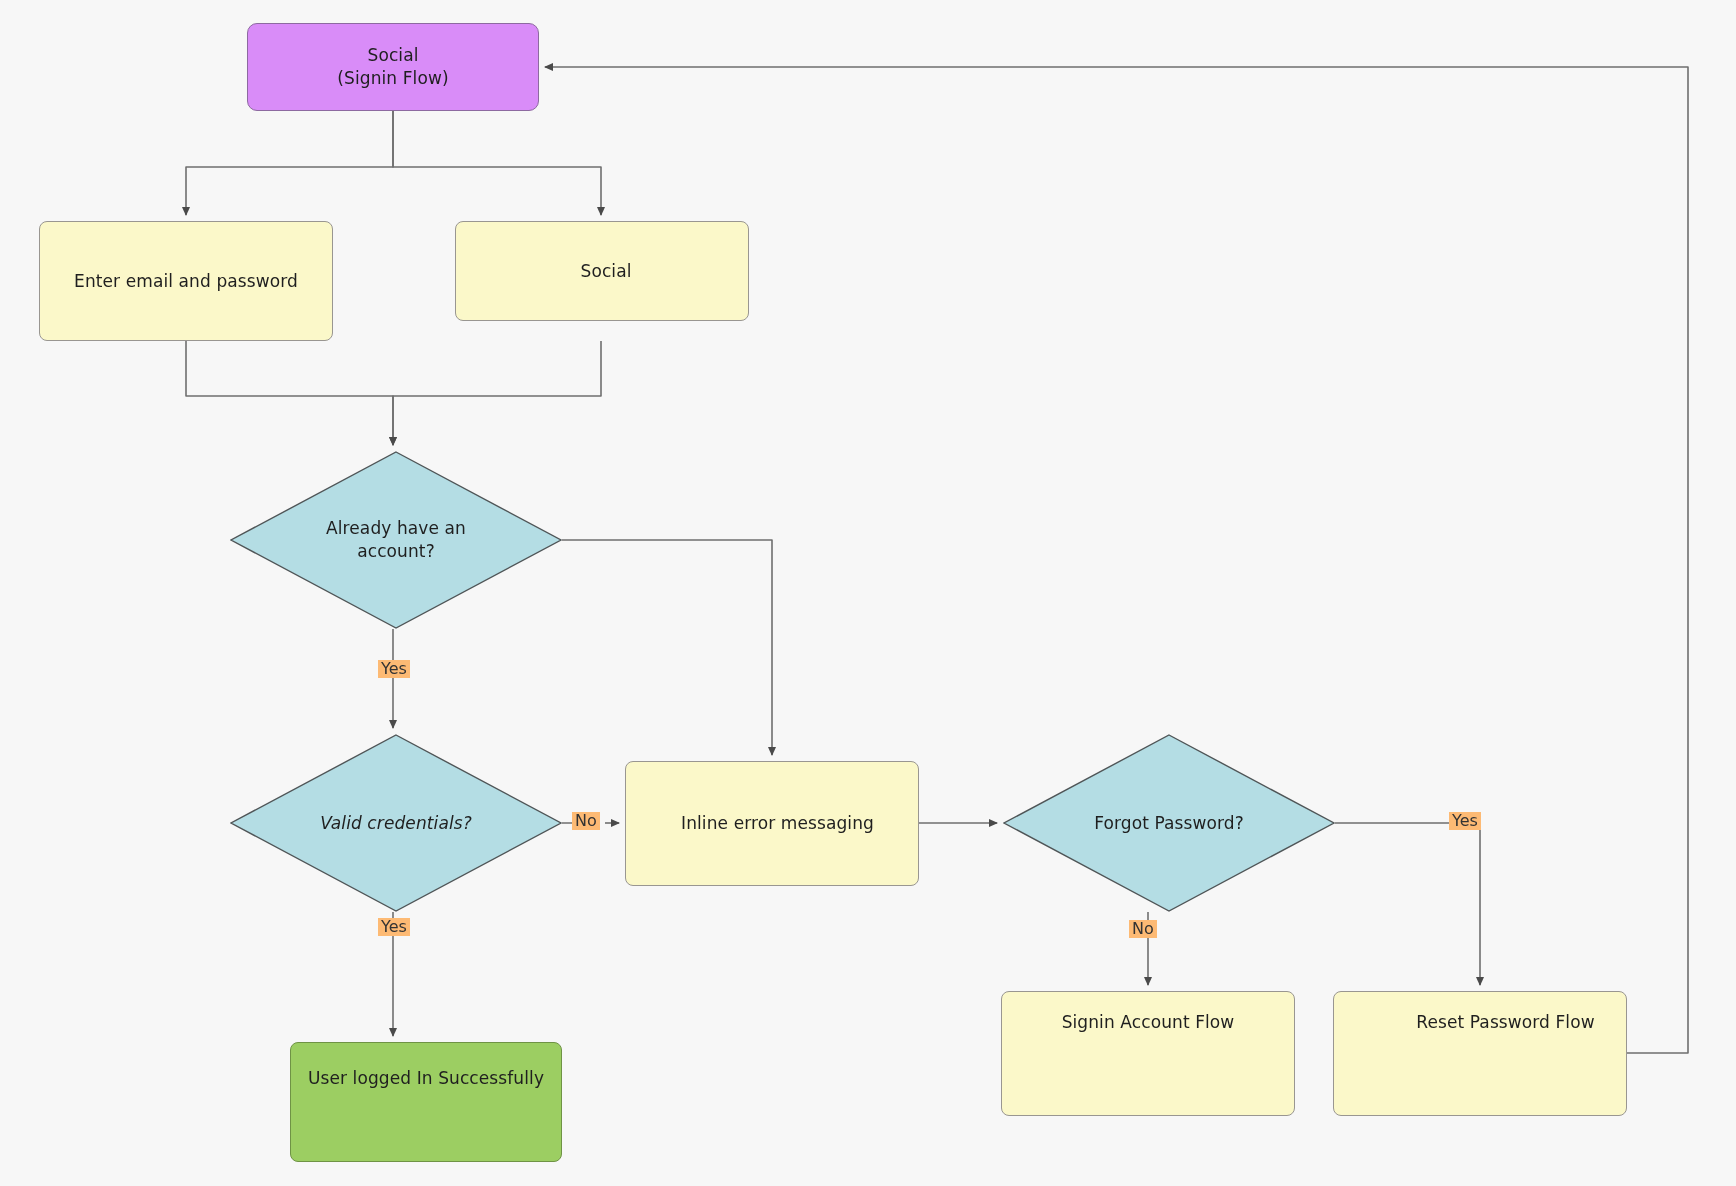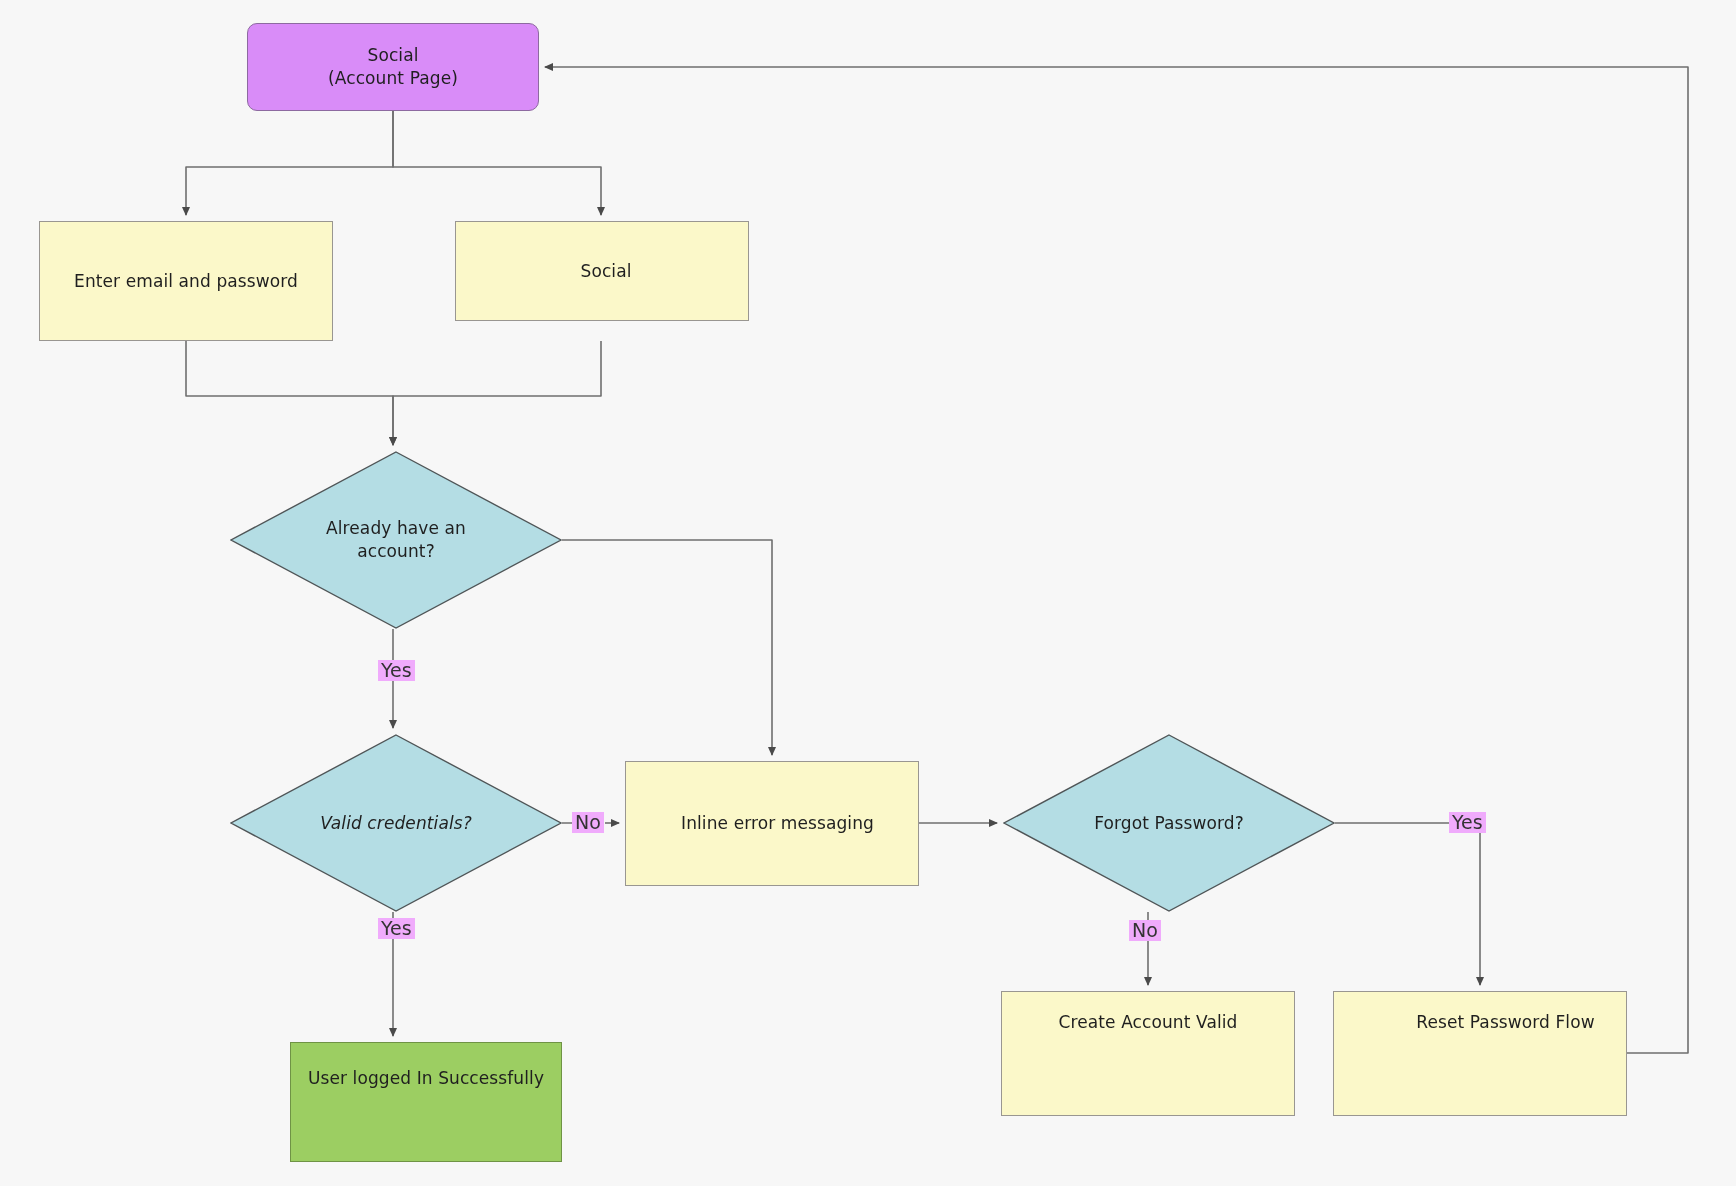--- a/index.html
+++ b/index.html
@@ -29,20 +29,21 @@
     position: absolute;
     box-sizing: border-box;
     display: flex;
     align-items: center;
     justify-content: center;
     text-align: center;
     color: #1f1f1f;
     font-size: 17px;
     line-height: 1.35;
     letter-spacing: 0.1px;
+    border-radius: 8px;
   }
   .node.rect {
     border: 1px solid #999691;
   }
   .node.start {
     background: #d98cf8;
     border: 1px solid #8d6aa0;
     border-radius: 10px;
   }
   .node.process {
@@ -64,24 +65,24 @@
     height: 100%;
   }
   .node.decision .dia-label {
     position: relative;
     z-index: 2;
     max-width: 74%;
   }
   .edge-label {
     position: absolute;
     color: #333333;
-    font-size: 19px;
+    font-size: 16px;
     line-height: 1;
     white-space: nowrap;
-    background: #f0abfc;
+    background: #fdba74;
     padding: 1px 3px;
   }
 </style>
 </head>
 <body>
 
 <div id="diagram-root">
 
   <svg id="edge-layer" viewBox="0 0 1736 1186" xmlns="http://www.w3.org/2000/svg">
     <defs>
@@ -112,21 +113,21 @@
 
       <path d="M1335,823 L1480,823 L1480,985" marker-end="url(#arrow)"></path>
 
       <path d="M1627,1053 L1688,1053 L1688,67 L545,67" marker-end="url(#arrow)"></path>
     </g>
   </svg>
 
   <div class="node start" style="left:247px; top:23px; width:292px; height:88px;">
     <div>
       <div>Social</div>
-      <div>(Account Page)</div>
+      <div>(Signin Flow)</div>
     </div>
   </div>
 
   <div class="node rect process" style="left:39px; top:221px; width:294px; height:120px;">
     <span>Enter email and password</span>
   </div>
 
   <div class="node rect process" style="left:455px; top:221px; width:294px; height:100px;padding-left:8px;">
     <span>Social</span>
   </div>
@@ -153,21 +154,21 @@
   </div>
 
   <div class="node decision" style="left:1003px; top:734px; width:332px; height:178px;">
     <svg class="dia-shape" viewBox="0 0 332 178" preserveAspectRatio="none">
       <polygon points="166,1 331,89 166,177 1,89" fill="#b4dde4" stroke="#4f5557" stroke-width="1.4"></polygon>
     </svg>
     <div class="dia-label">Forgot Password?</div>
   </div>
 
   <div class="node rect process" style="left:1001px; top:991px; width:294px; height:125px;">
-    <span style="position:absolute; top:19px; left:0; right:0;">Create Account Valid</span>
+    <span style="position:absolute; top:19px; left:0; right:0;">Signin Account Flow</span>
   </div>
 
   <div class="node rect process" style="left:1333px; top:991px; width:294px; height:125px;">
     <span style="position:absolute; top:19px; left:7px; right:0;padding-left:44px;">Reset Password Flow</span>
   </div>
 
   <div class="node rect success" style="left:249px; top:1042px; width:272px; height:120px;margin-left:41px;">
     <span style="position:absolute; top:24px; left:0; right:0;">User logged In Successfully</span>
   </div>
 

